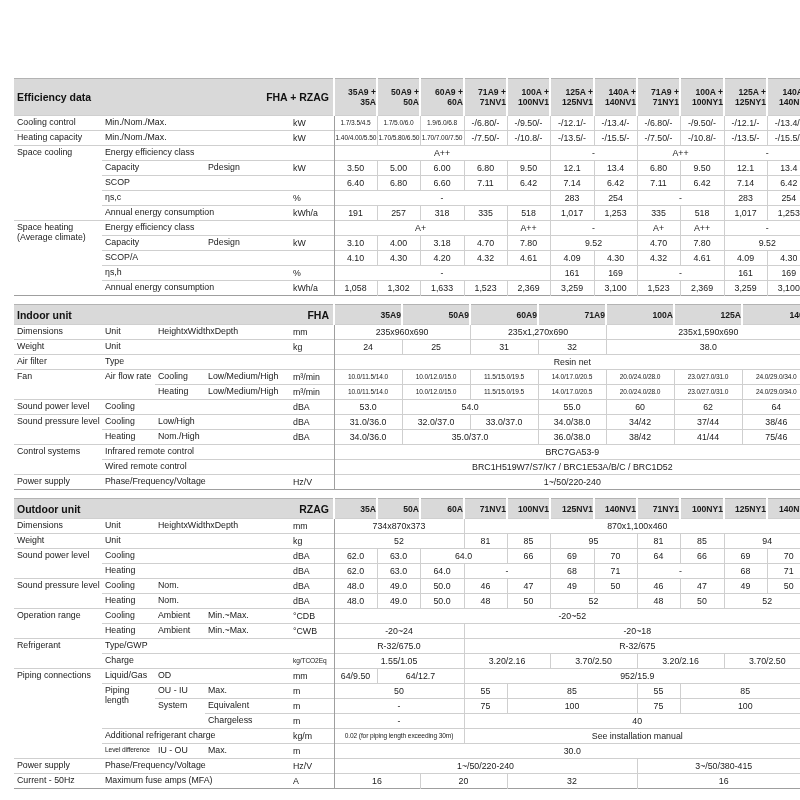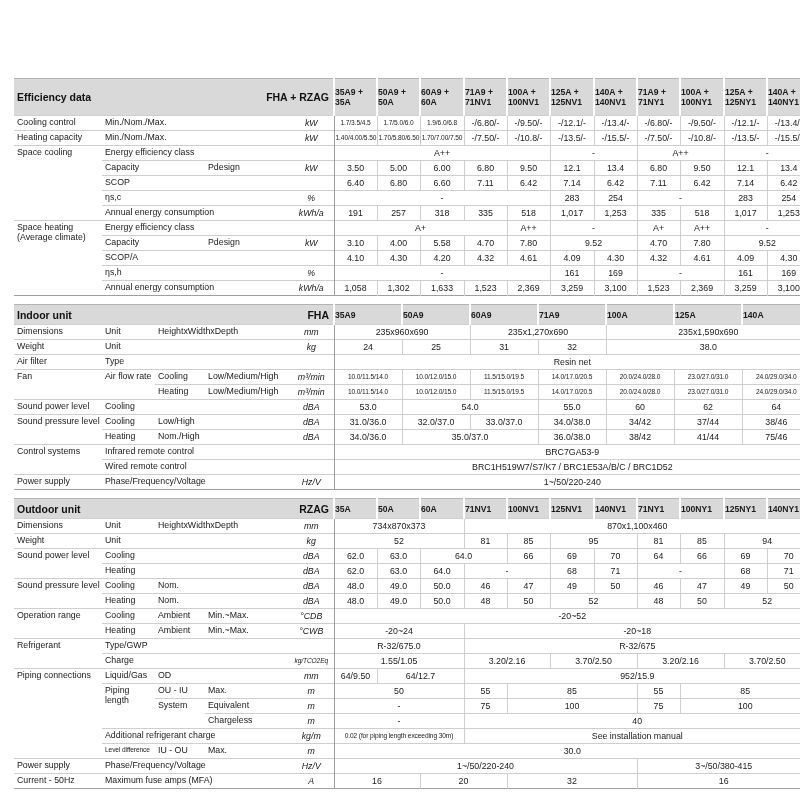--- a/index.html
+++ b/index.html
@@ -9,24 +9,24 @@
   table{border-collapse:collapse;table-layout:fixed;width:795px;margin:0 0 8px 0;
         border-bottom:1px solid #9f9f9f;}
   td{font-size:8.8px;color:#1a1a1a;height:13px;line-height:10px;padding:0 1px;
      overflow:hidden;white-space:nowrap;border-top:1px solid #cfcfcf;vertical-align:middle;}
   tr.hdr td{background:#d9d9d9;border-top:1px solid #b3b3b3;font-weight:700;}
   table.tall tr.hdr td{height:34px;}
   table.short tr.hdr td{height:17px;}
   td.hl{padding:0 4px 0 3px;}
   .hlf{display:flex;justify-content:space-between;align-items:center;}
   .htitle,.hmodel{font-size:10.5px;font-weight:700;color:#111;}
-  td.hc{text-align:left;font-size:8.6px;line-height:10px;white-space:pre-line;
+  td.hc{text-align:right;font-size:8.6px;line-height:10px;white-space:pre-line;
         border-left:2px solid #fff;padding:1px 0;}
   td.l{text-align:left;padding:1px 1px 0 3px;white-space:normal;vertical-align:top;line-height:10px;}
-  td.u{text-align:center;padding-right:4px;font-style:italic;}
+  td.u{text-align:left;padding-right:4px;}
   td.d{text-align:center;border-left:1px solid #cfcfcf;}
   td.fd{border-left:1px solid #9f9f9f;}
   td.s{font-size:6.6px;letter-spacing:-0.1px;}
 </style>
 </head>
 <body>
 
 <div class="sheet">
   <div class="tables">
       <table class="tall">
@@ -186,21 +186,21 @@
             <td class="d">A+</td>
             <td class="d">A++</td>
             <td colspan="2" class="d">-</td>
           </tr>
           <tr>
             <td colspan="2" class="l">Capacity</td>
             <td class="l">Pdesign</td>
             <td class="u">kW</td>
             <td class="d fd">3.10</td>
             <td class="d">4.00</td>
-            <td class="d">5.58</td>
+            <td class="d">3.18</td>
             <td class="d">4.70</td>
             <td class="d">7.80</td>
             <td colspan="2" class="d">9.52</td>
             <td class="d">4.70</td>
             <td class="d">7.80</td>
             <td colspan="2" class="d">9.52</td>
           </tr>
           <tr>
             <td colspan="3" class="l">SCOP/A</td>
             <td class="u"></td>

